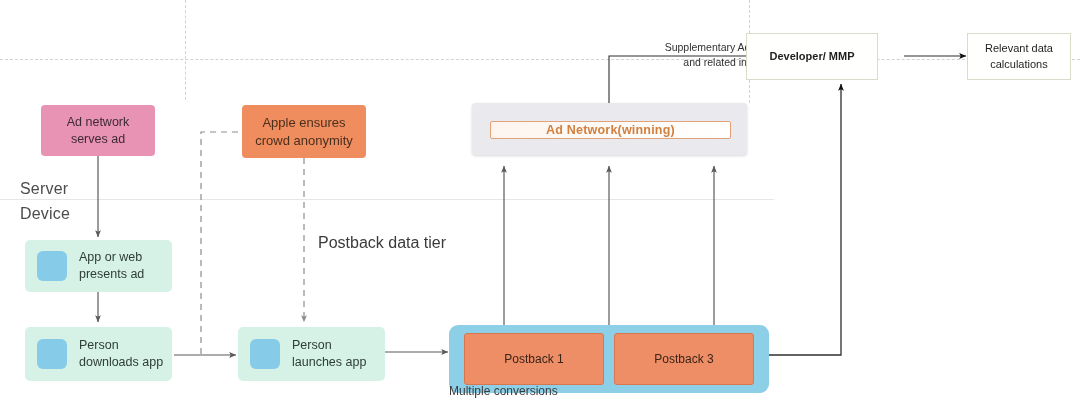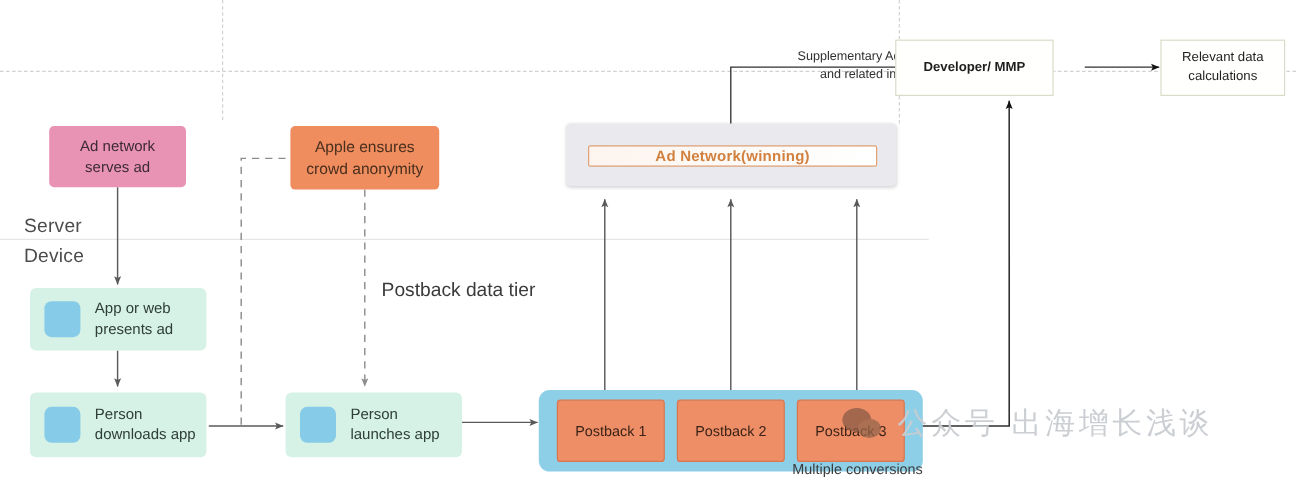--- a/index.html
+++ b/index.html
@@ -77,21 +77,21 @@
     display:flex;align-items:center;justify-content:space-between;
     padding:9px 10px;
   }
   .pb-box{
     background:#ed8e67;border:1px solid #d9764f;border-radius:3px;
     flex:1 1 0;height:100%;margin:0 5px;
     display:flex;align-items:center;justify-content:center;
     font-size:12px;color:#3c2317;
   }
   .caption{
-    font-size:12px;color:#3b3b3b;text-align:right;
+    font-size:12px;color:#3b3b3b;text-align:left;
   }
 
   
   .plainbox{
     background:#fffffe;border:1px solid #d9dcc9;
     display:flex;align-items:center;justify-content:center;
     text-align:center;font-size:11px;color:#1f1f1f;line-height:1.4;
   }
   .plainbox.bold{font-weight:bold;}
 
@@ -190,36 +190,28 @@
   </div>
 
   <div class="abs node node-mint" style="left:238px;top:327px;width:147px;height:54px;">
     <div class="mint-swatch"></div>
     <div class="mint-text" style="white-space:pre-line;">Person
 launches app</div>
   </div>
 
   <div class="abs pb-group" style="left:449px;top:325px;width:320px;height:68px;">
     <div class="pb-box">Postback 1</div>
-    <div class="pb-box">Postback 2</div>
     <div class="pb-box">Postback 3</div>
   </div>
   <div class="abs caption" style="left:449px;top:384px;width:320px;">Multiple conversions</div>
 
   <div class="abs" style="left:318px;top:234px;font-size:16px;color:#3b3b3b;">Postback data tier</div>
 
   <div class="abs note" style="left:612px;top:40px;width:250px;white-space:pre-line;left:612px;">Supplementary Ads campaigns
 and related information</div>
 
   <div class="abs plainbox bold" style="left:746px;top:33px;width:132px;height:47px;">Developer/ MMP</div>
 
   <div class="abs plainbox" style="left:967px;top:33px;width:104px;height:47px;white-space:pre-line;">Relevant data
 calculations</div>
 
-  <div class="abs watermark" style="left:702px;top:336px;">
-    <div class="wm-logo">
-      <div class="b1"></div>
-        <div class="b2"></div>
-    </div>
-    <div class="wm-text">公众号   出海增长浅谈</div>
-  </div>
 
 </div>
 
 </body></html>

